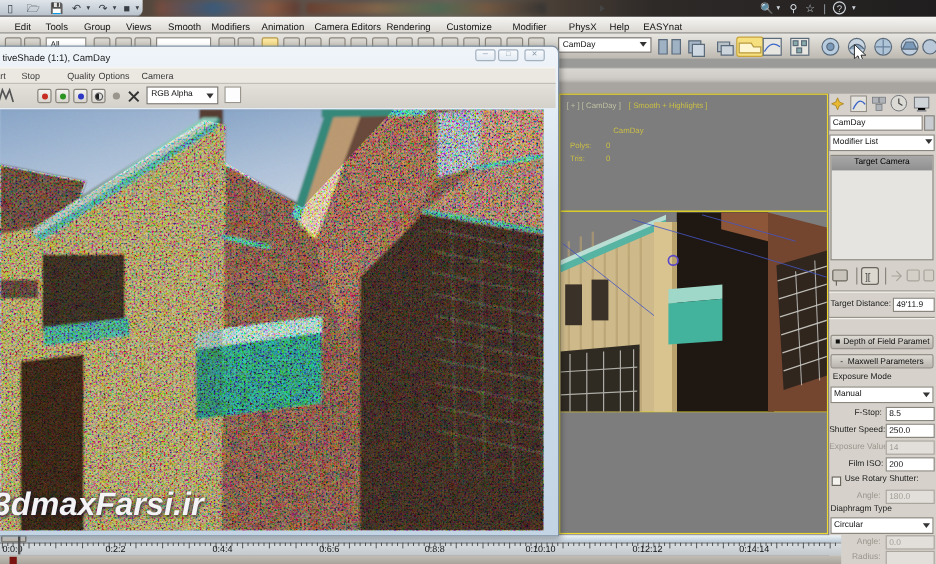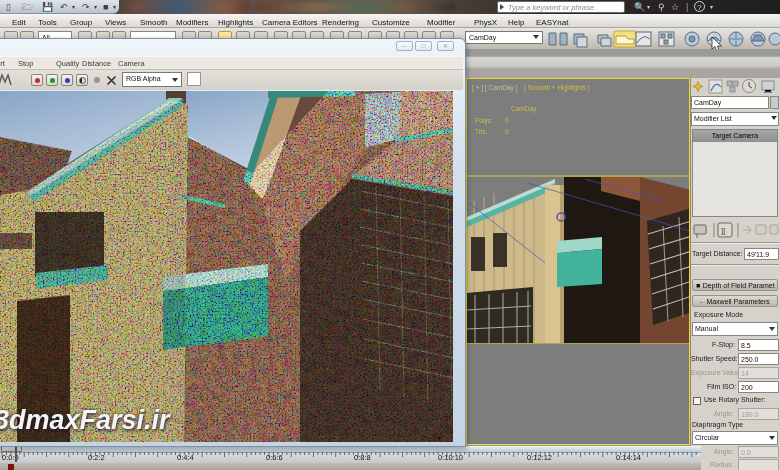--- a/index.html
+++ b/index.html
@@ -62,38 +62,37 @@
 <div class="abs" id="qat"></div>
 <span class="qi" style="left:6px">▯</span>
 <span class="qi" style="left:22px">🗁</span>
 <span class="qi" style="left:42px">💾</span>
 <span class="qi" style="left:60px">↶</span>
 <span class="qi" style="left:72px;font-size:6px">▾</span>
 <span class="qi" style="left:82px">↷</span>
 <span class="qi" style="left:94px;font-size:6px">▾</span>
 <span class="qi" style="left:103px">■</span>
 <span class="qi" style="left:113px;font-size:6px">▾</span>
-<div class="abs" id="search">Type a keyword or phrase</div>
 <div class="abs" id="searcharrow"></div>
 <span class="tico" style="left:634px">🔍</span>
 <span class="tico" style="left:647px;font-size:6px">▾</span>
 <span class="tico" style="left:658px">⚲</span>
 <span class="tico" style="left:671px">☆</span>
 <span class="tico" style="left:686px;color:#9aa2aa">|</span>
 <span class="tico" style="left:694px;width:11px;height:11px;border:1px solid #cfd6dd;border-radius:50%;font-size:8px;text-align:center;line-height:11px">?</span>
 <span class="tico" style="left:710px;font-size:6px">▾</span>
 
 <div class="abs" id="menubar"></div>
 <span class="mi" style="left:12px">Edit</span>
 <span class="mi" style="left:38px">Tools</span>
 <span class="mi" style="left:70px">Group</span>
 <span class="mi" style="left:105px">Views</span>
 <span class="mi" style="left:140px">Smooth</span>
 <span class="mi" style="left:176px">Modifiers</span>
-<span class="mi" style="left:218px">Highlights</span>
+<span class="mi" style="left:218px">Animation</span>
 <span class="mi" style="left:262px">Camera Editors</span>
 <span class="mi" style="left:322px">Rendering</span>
 <span class="mi" style="left:372px">Customize</span>
 <span class="mi" style="left:427px">Modifier</span>
 <span class="mi" style="left:474px">PhysX</span>
 <span class="mi" style="left:508px">Help</span>
 <span class="mi" style="left:536px">EASYnat</span>
 
 <div class="abs" id="toolbar"></div>
 <div class="tbi" style="left:4px;top:31px;width:14px;height:14px"></div>
@@ -456,28 +455,29 @@
 <span class="tl" style="left:266px">0:6:6</span>
 <span class="tl" style="left:354px">0:8:8</span>
 <span class="tl" style="left:438px">0:10:10</span>
 <span class="tl" style="left:527px">0:12:12</span>
 <span class="tl" style="left:616px">0:14:14</span>
 <div class="abs" id="thandle"></div>
 <div class="abs" id="tcaret"></div>
 <div class="abs" id="reddot"></div>
 
 <div class="abs" id="asw"></div>
+<div class="abs" id="astitle">tiveShade (1:1), CamDay</div>
 <div class="wbtn" style="left:396px">─</div>
 <div class="wbtn" style="left:415px">□</div>
 <div class="wbtn" style="left:437px">✕</div>
 <div class="abs" id="asmenu"></div>
 <span class="ami" style="left:-11px">Start</span>
 <span class="ami" style="left:18px">Stop</span>
 <span class="ami" style="left:56px">Quality</span>
-<span class="ami" style="left:82px">Distance</span>
+<span class="ami" style="left:82px">Options</span>
 <span class="ami" style="left:118px">Camera</span>
 <div class="abs" id="astool"></div>
 <svg class="abs" style="left:-2px;top:73px" width="14" height="14" viewBox="0 0 14 14">
       <path d="M1 12 L4 2 L7 9 L10 2 L13 12" fill="none" stroke="#555" stroke-width="1.4"></path>
     </svg>
 <div class="adot" style="left:31px">
       <i style="background:#c62d20;width:5px;height:5px;left:2.5px;top:2.5px"></i>
     </div>
 <div class="adot" style="left:46px">
       <i style="background:#2a9421;width:5px;height:5px;left:2.5px;top:2.5px"></i>

